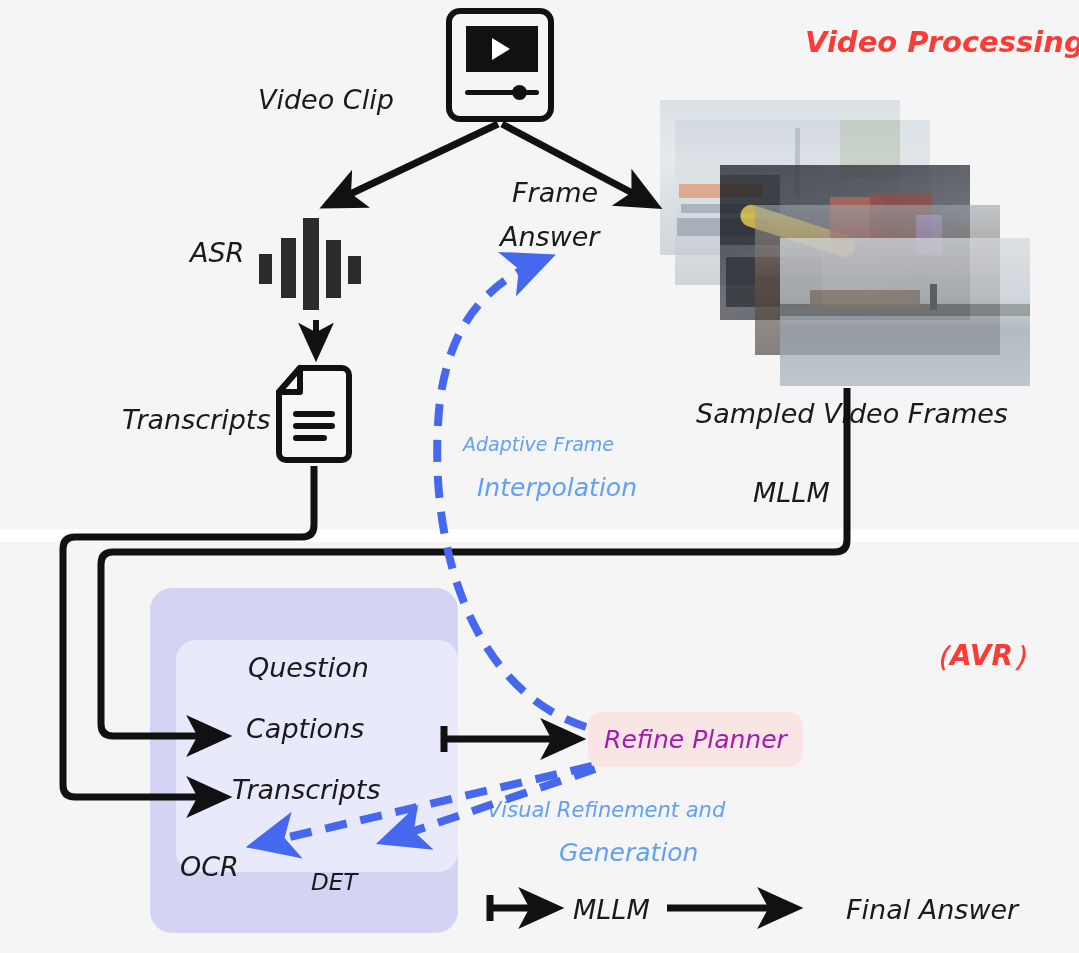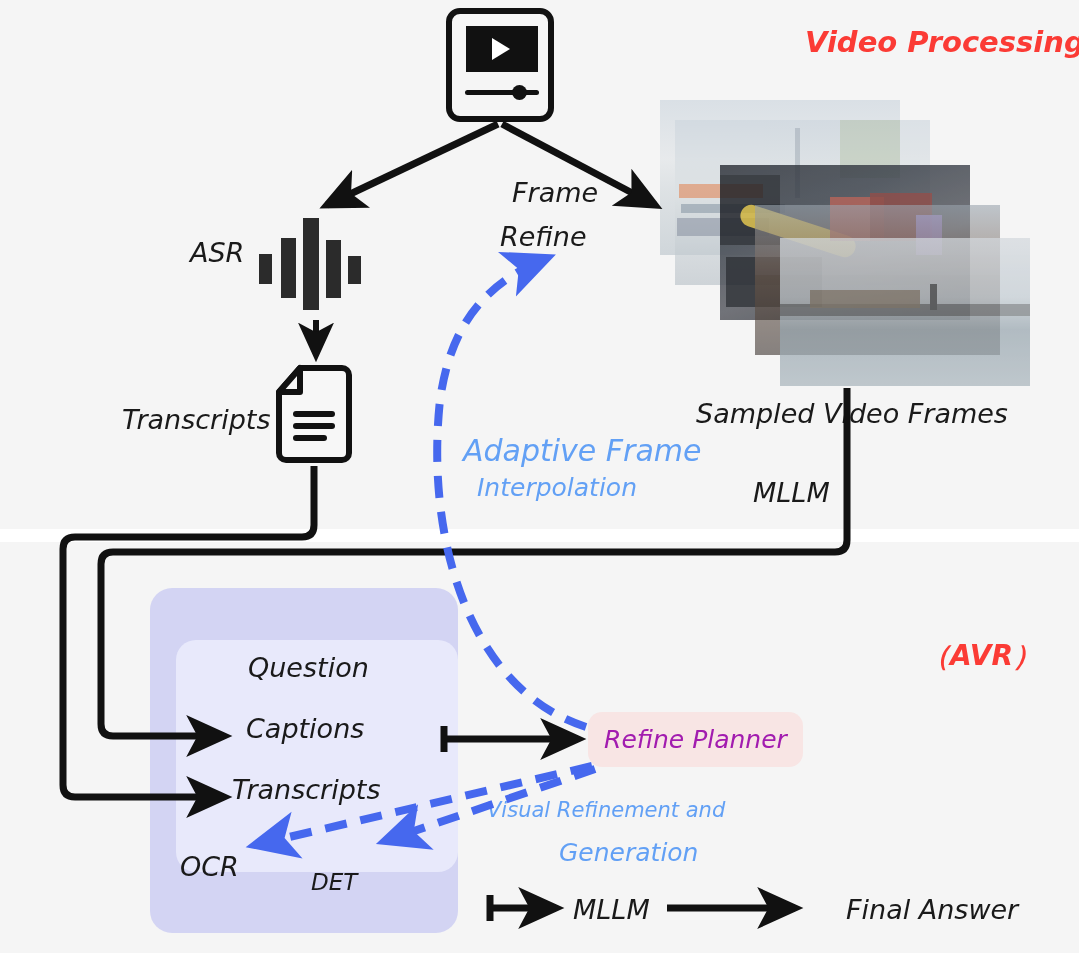--- a/index.html
+++ b/index.html
@@ -60,32 +60,33 @@
 
   <div class="sect-title" style="left:922px;top:640px;font-size:28px;">（AVR）</div>
 
   <div id="video-clip">
     <div id="video-screen"></div>
     <div id="video-play"></div>
     <div id="video-track"></div>
     <div id="video-knob"></div>
   </div>
 
+  <div class="lbl" style="left:258px;top:84px;font-size:27px;">Video Clip</div>
 
   <div id="asr-wave">
     <i style="left:0px;  width:13px; height:30px; bottom:26px;"></i>
     <i style="left:22px; width:15px; height:60px; bottom:12px;"></i>
     <i style="left:44px; width:16px; height:92px; bottom:0px;"></i>
     <i style="left:67px; width:15px; height:58px; bottom:12px;"></i>
     <i style="left:89px; width:13px; height:28px; bottom:26px;"></i>
   </div>
   <div class="lbl" style="left:190px;top:237px;font-size:27px;">ASR</div>
 
   <div class="lbl" style="left:512px;top:177px;font-size:27px;text-align:center;">Frame</div>
-  <div class="lbl" style="left:500px;top:221px;font-size:27px;">Refine</div>
+  <div class="lbl" style="left:500px;top:221px;font-size:27px;">Answer</div>
 
   <svg id="doc-icon" viewBox="0 0 80 98">
     <path d="M26 3 H68 a7 7 0 0 1 7 7 V88 a7 7 0 0 1 -7 7 H12 a7 7 0 0 1 -7 -7 V27 Z" fill="#f7f7f7" stroke="#111" stroke-width="6" stroke-linejoin="round"></path>
     <path d="M26 3 V27 H5 Z" fill="#f7f7f7" stroke="#111" stroke-width="6" stroke-linejoin="round"></path>
     <g stroke="#111" stroke-width="6" stroke-linecap="round">
       <line x1="22" y1="49" x2="58" y2="49"></line>
       <line x1="22" y1="61" x2="58" y2="61"></line>
       <line x1="22" y1="73" x2="50" y2="73"></line>
     </g>
   </svg>
@@ -120,21 +121,21 @@
                 background:linear-gradient(#d3d8dd 0%,#c3ccd3 40%,#98a6af 62%,#aab6bd 100%);opacity:.72;">
       <div style="position:absolute;left:0;top:66px;width:250px;height:12px;background:#6a6f73;opacity:.8;"></div>
       <div style="position:absolute;left:150px;top:46px;width:7px;height:26px;background:#5d6266;"></div>
       <div style="position:absolute;left:30px;top:52px;width:110px;height:18px;background:#8a7f72;opacity:.8;"></div>
     </div>
   </div>
 
   <div class="lbl" style="left:696px;top:398px;font-size:27px;">Sampled Video Frames</div>
   <div class="lbl" style="left:753px;top:477px;font-size:27px;">MLLM</div>
 
-  <div class="lbl" style="left:463px;top:433px;font-size:30px;color:#62a0f5;">Adaptive Frame</div>
+  <div class="lbl" style="left:463px;top:433px;font-size:19px;color:#62a0f5;">Adaptive Frame</div>
   <div class="lbl" style="left:477px;top:473px;font-size:25px;color:#62a0f5;">Interpolation</div>
 
   <div class="lbl" style="left:487px;top:798px;font-size:21px;color:#62a0f5;">Visual Refinement and</div>
   <div class="lbl" style="left:559px;top:838px;font-size:25px;color:#62a0f5;">Generation</div>
 
   <div id="avr-outer"></div>
   <div id="avr-inner"></div>
 
   <div class="lbl" style="left:248px;top:652px;font-size:27px;text-align:center;">Question</div>
   <div class="lbl" style="left:246px;top:713px;font-size:27px;">Captions</div>

